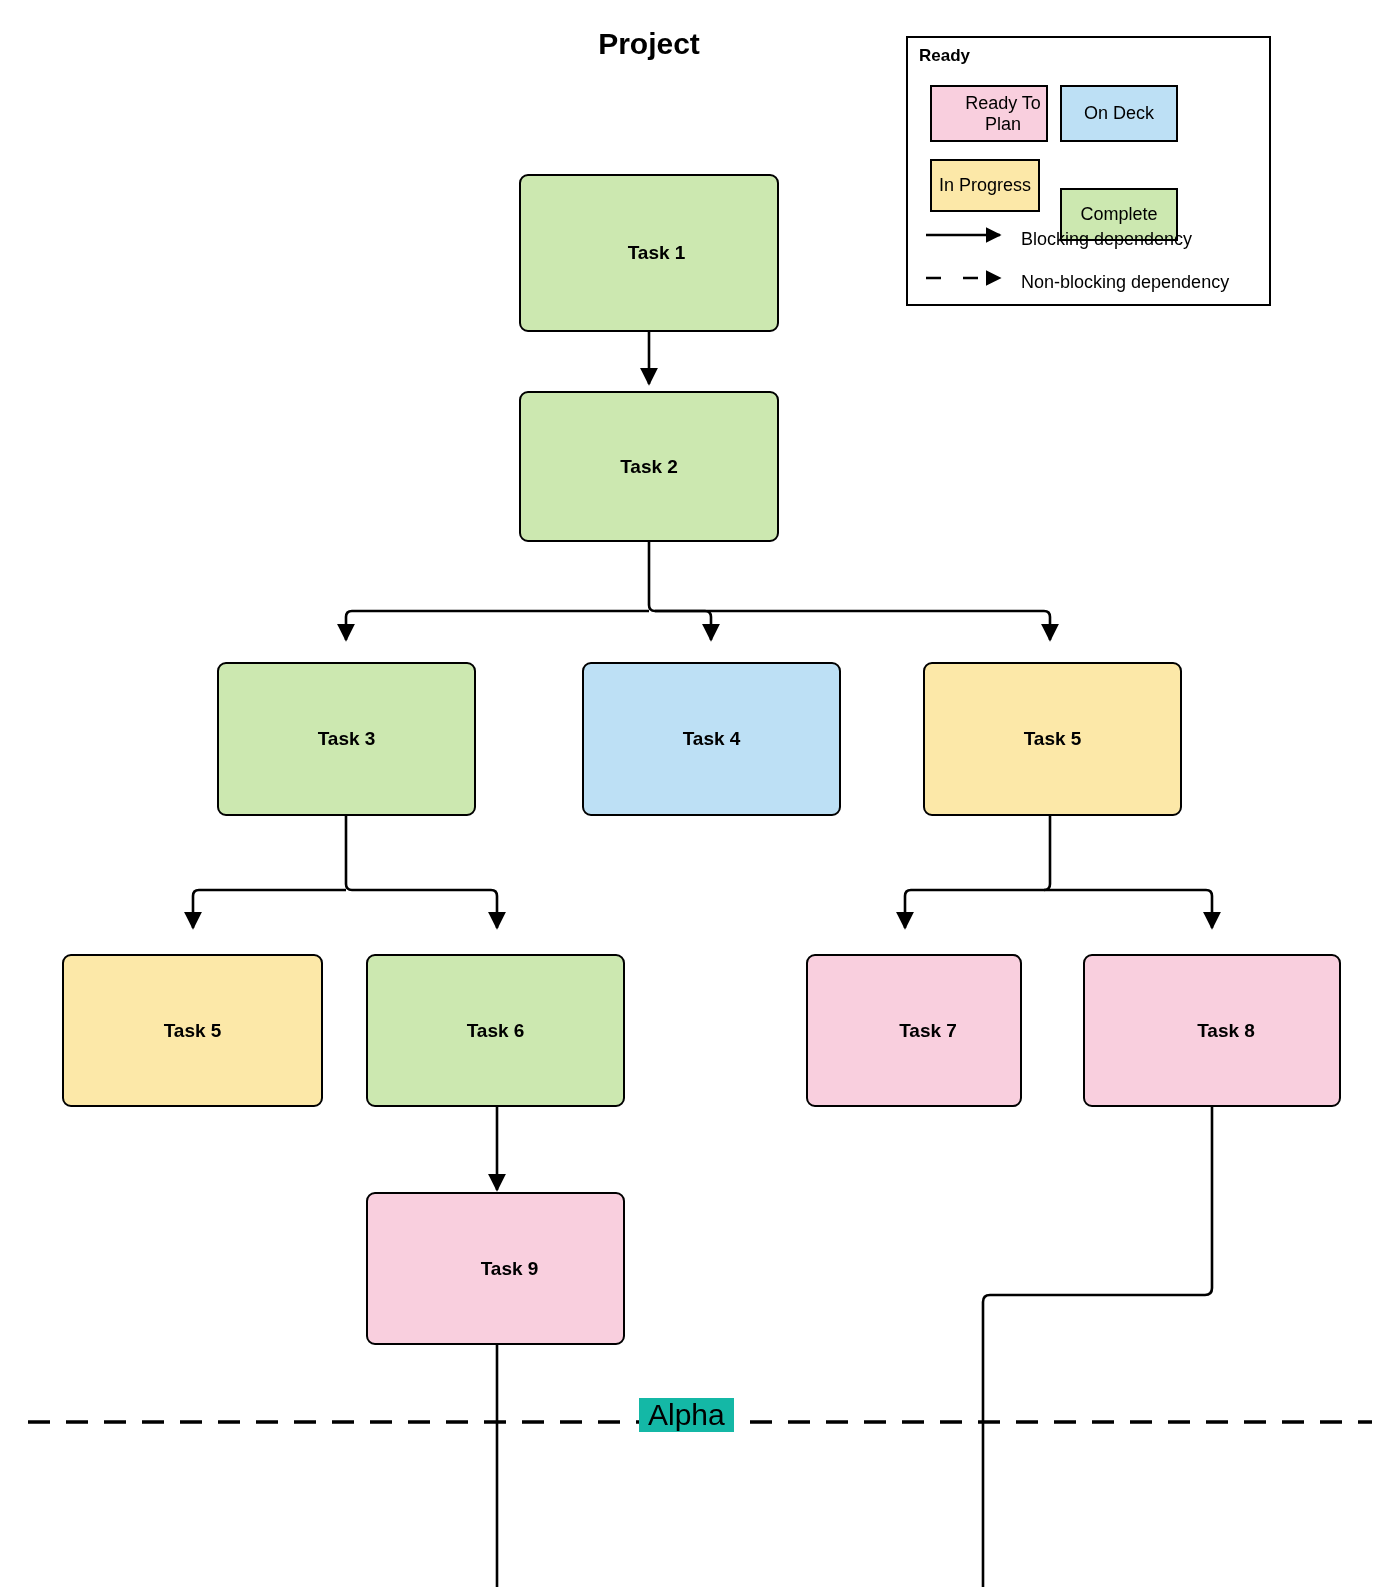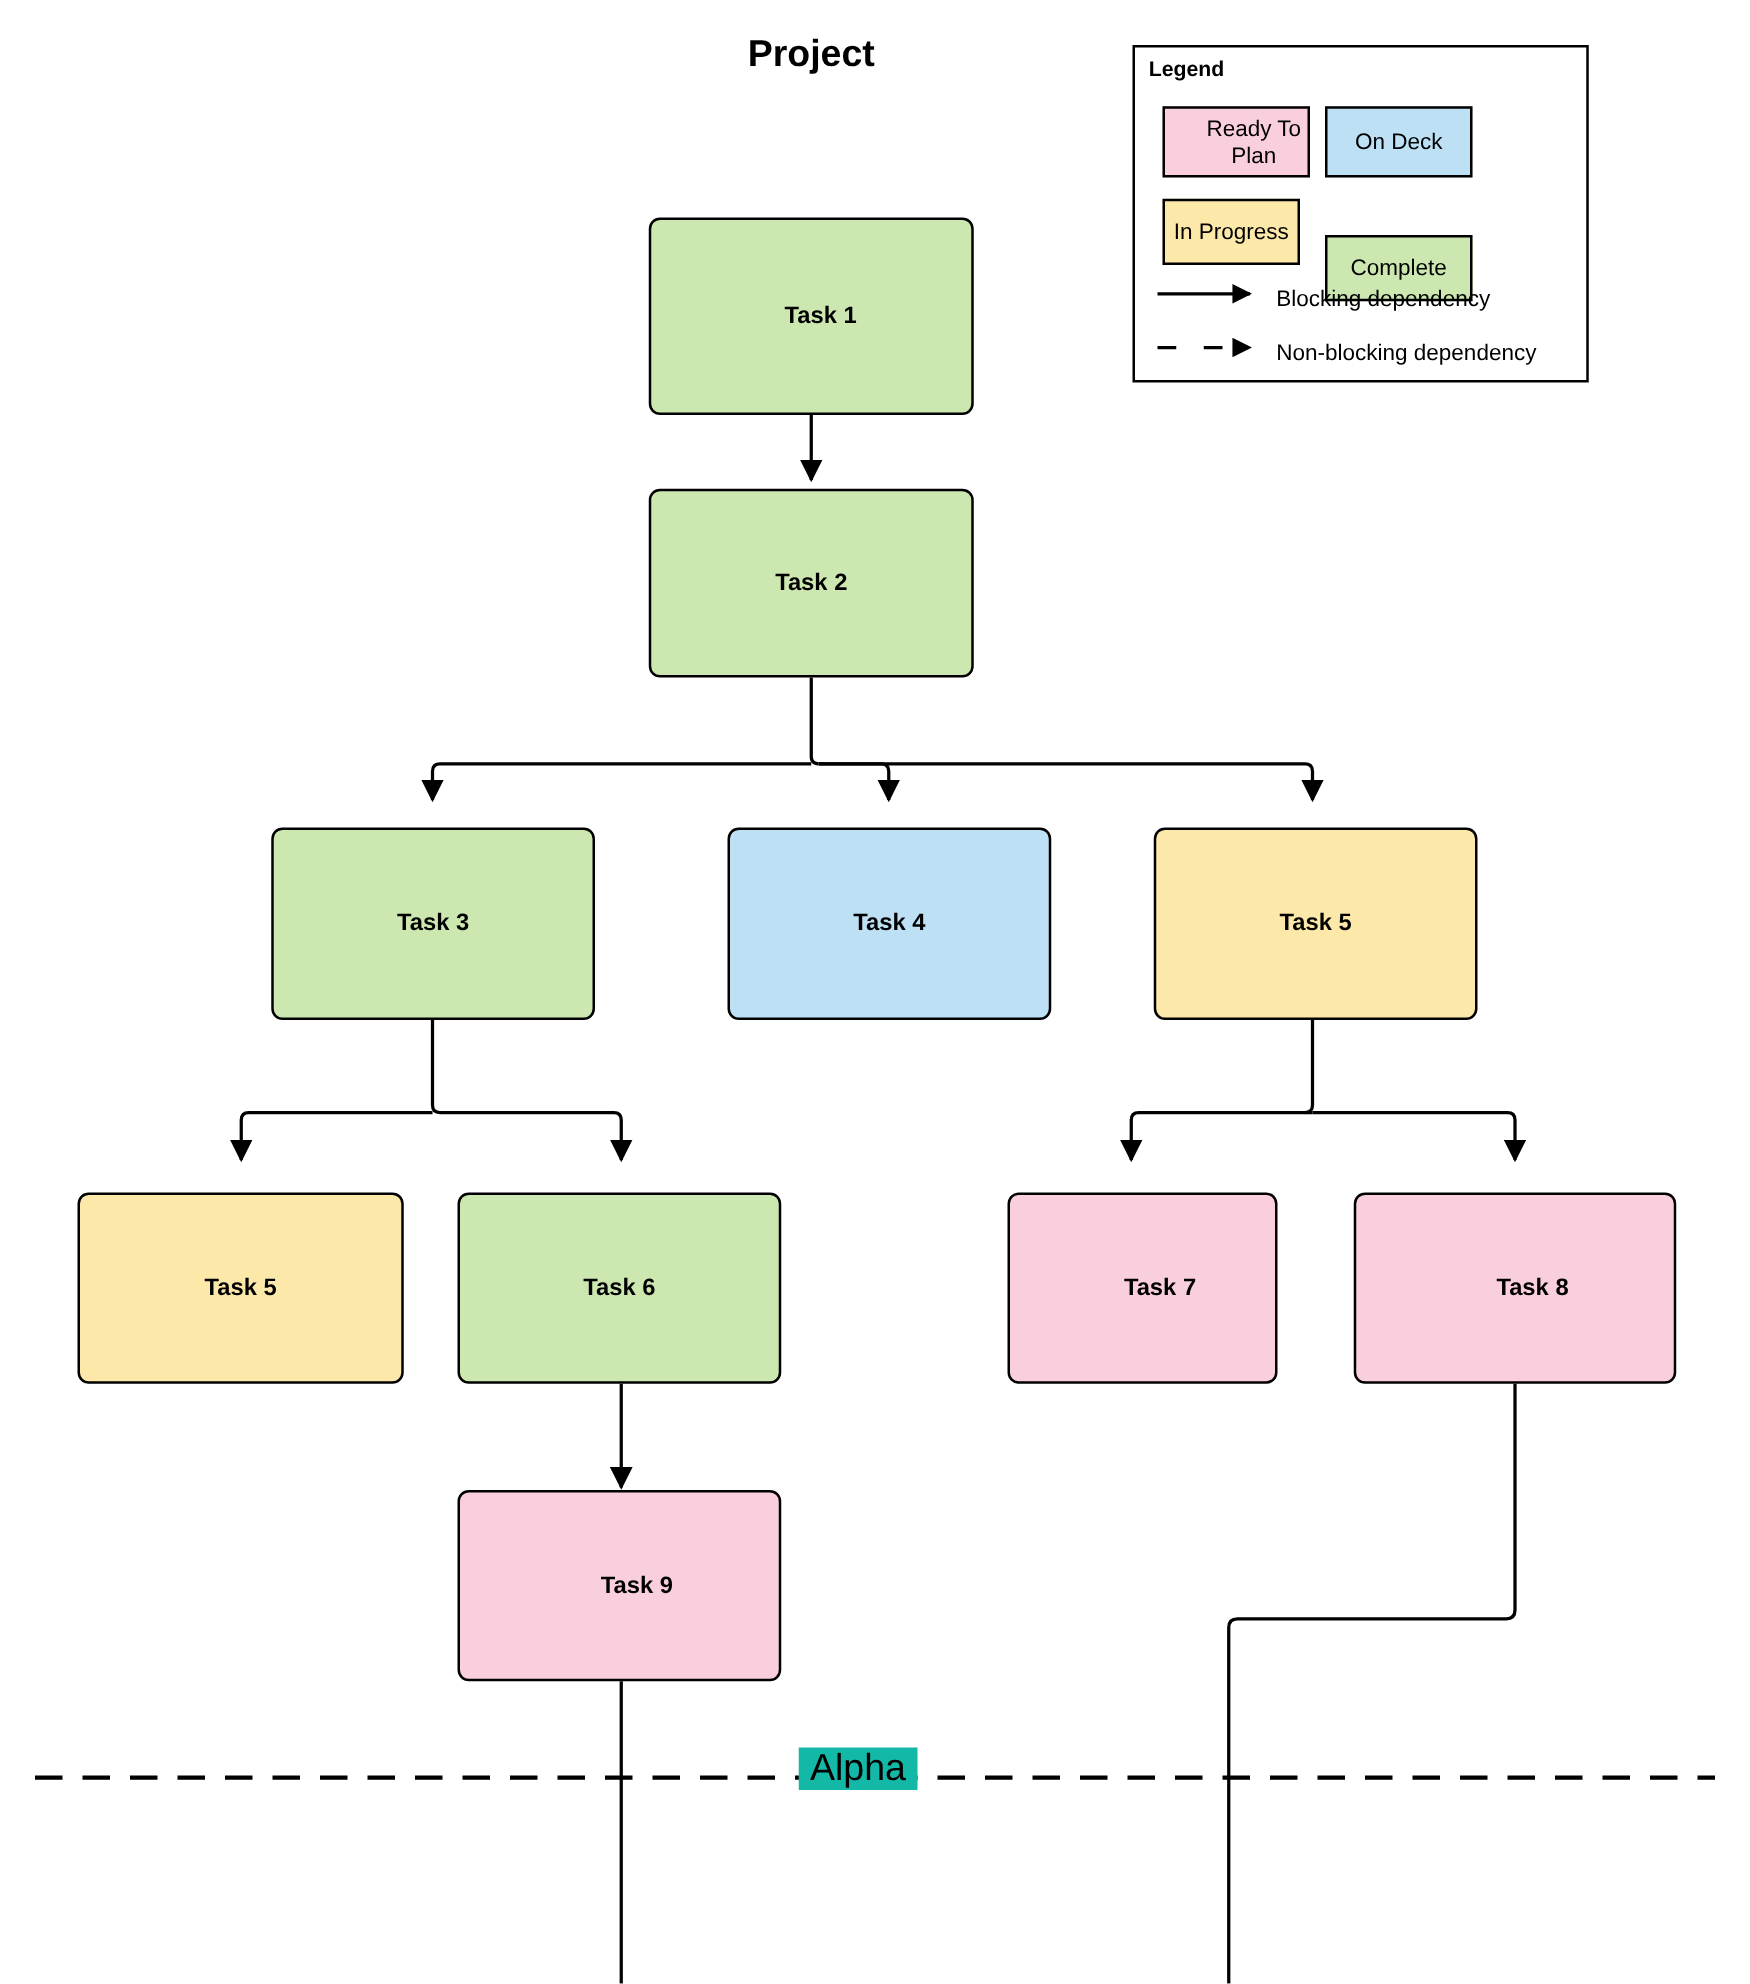--- a/index.html
+++ b/index.html
@@ -202,21 +202,21 @@
     <span>Task 8</span>
   </div>
 
   <div class="node fill-ready" style="left:366px; top:1192px; width:259px; height:153px;">
     <span>Task 9</span>
   </div>
 
   <div class="alpha-label">Alpha</div>
 
   <div class="legend">
-    <div class="legend-title">Legend</div>
+    <div class="legend-title">Ready</div>
 
     <div class="legend-swatch sw-ready fill-ready">
       <span>Ready To Plan</span>
     </div>
 
     <div class="legend-swatch sw-ondeck fill-ondeck">
       <span>On Deck</span>
     </div>
 
     <div class="legend-swatch sw-prog fill-inprogress">

